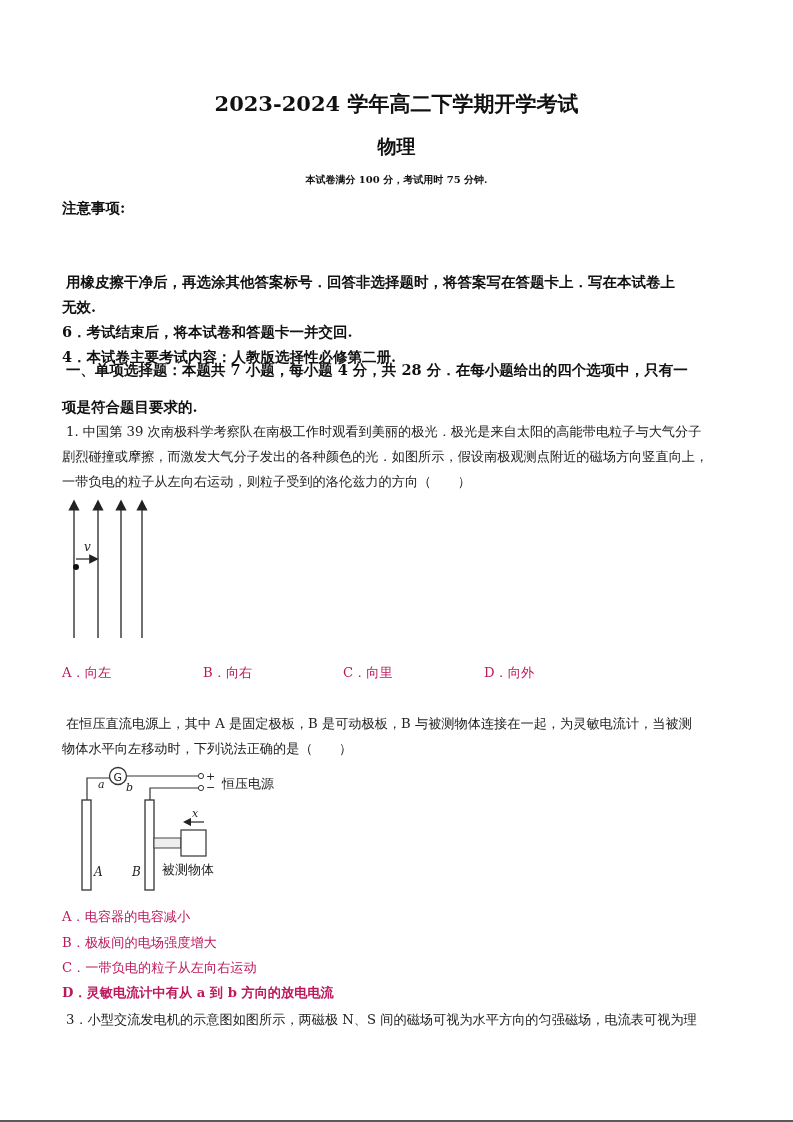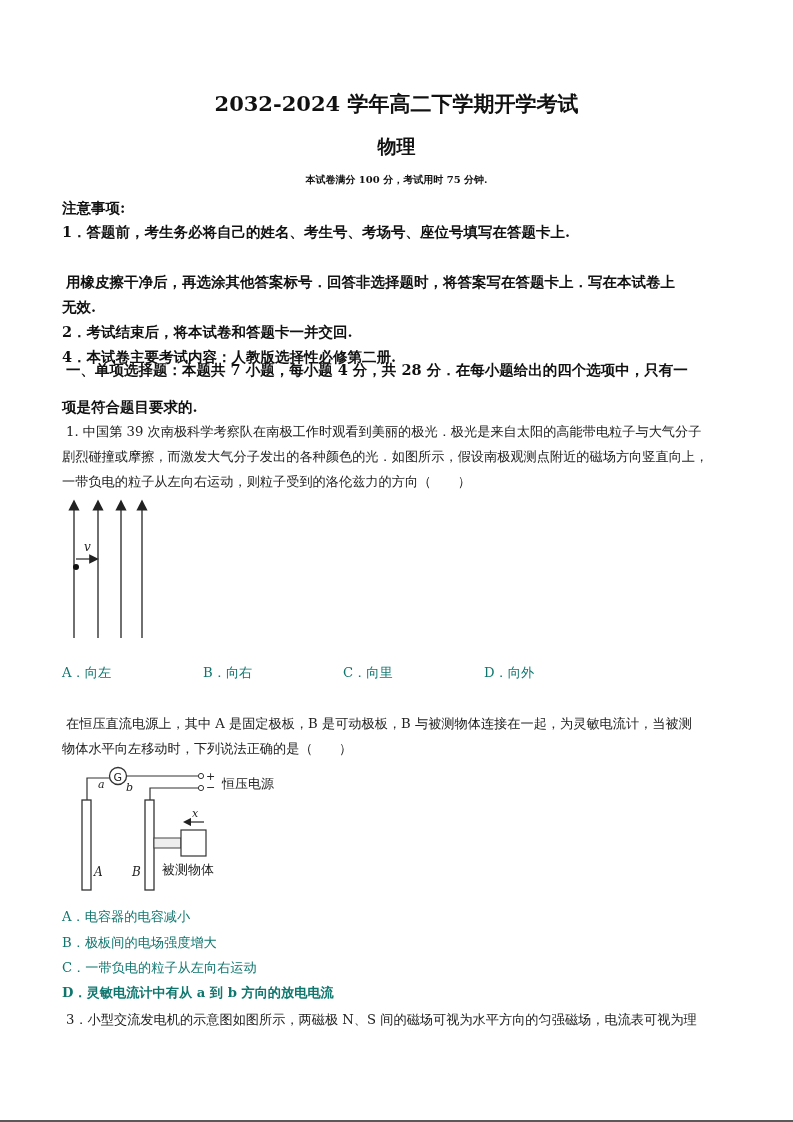--- a/index.html
+++ b/index.html
@@ -20,38 +20,37 @@
   .meta {
     position: absolute; top: 173px; left: 0; width: 793px; text-align: center;
     font-size: 10px; font-weight: bold;
   }
   .line {
     position: absolute; left: 62px; font-size: 14.5px; line-height: 24px; white-space: nowrap;
   }
   .b { font-weight: bold; }
   .q { font-size: 13.2px; color: #222; }
   .ind { left: 66px; }
-  .opt { position: absolute; font-size: 13.2px; color: #0f766e; white-space: nowrap; }
+  .opt { position: absolute; font-size: 13.2px; color: #be185d; white-space: nowrap; }
   .fig { position: absolute; }
   .bottom-rule { position: absolute; left: 0; bottom: 0; width: 793px; height: 2px; background: #5a5a5a; }
 </style>
 </head>
 <body>
 
 <div class="page">
 
-  <div class="title">2032-2024 学年高二下学期开学考试</div>
+  <div class="title">2023-2024 学年高二下学期开学考试</div>
   <div class="subject">物理</div>
   <div class="meta">本试卷满分 100 分，考试用时 75 分钟.</div>
 
   <div class="line b" style="top:196px;">注意事项:</div>
-  <div class="line b" style="top:220px;">1．答题前，考生务必将自己的姓名、考生号、考场号、座位号填写在答题卡上.</div>
   <div class="line b ind" style="top:270px;">用橡皮擦干净后，再选涂其他答案标号．回答非选择题时，将答案写在答题卡上．写在本试卷上</div>
   <div class="line b" style="top:295px;">无效.</div>
-  <div class="line b" style="top:320px;">2．考试结束后，将本试卷和答题卡一并交回.</div>
+  <div class="line b" style="top:320px;">6．考试结束后，将本试卷和答题卡一并交回.</div>
   <div class="line b" style="top:345px;">4．本试卷主要考试内容：人教版选择性必修第二册.</div>
 
   <div class="line b ind" style="top:358px;">一、单项选择题：本题共 7 小题，每小题 4 分，共 28 分．在每小题给出的四个选项中，只有一</div>
   <div class="line b" style="top:395px;">项是符合题目要求的.</div>
 
   <div class="line q ind" style="top:420px;">1. 中国第 39 次南极科学考察队在南极工作时观看到美丽的极光．极光是来自太阳的高能带电粒子与大气分子</div>
   <div class="line q" style="top:445px;">剧烈碰撞或摩擦，而激发大气分子发出的各种颜色的光．如图所示，假设南极观测点附近的磁场方向竖直向上，</div>
   <div class="line q" style="top:470px;">一带负电的粒子从左向右运动，则粒子受到的洛伦兹力的方向（　　）</div>
 
   <svg class="fig" style="left:62px; top:495px;" width="110" height="150" viewBox="0 0 110 150">

